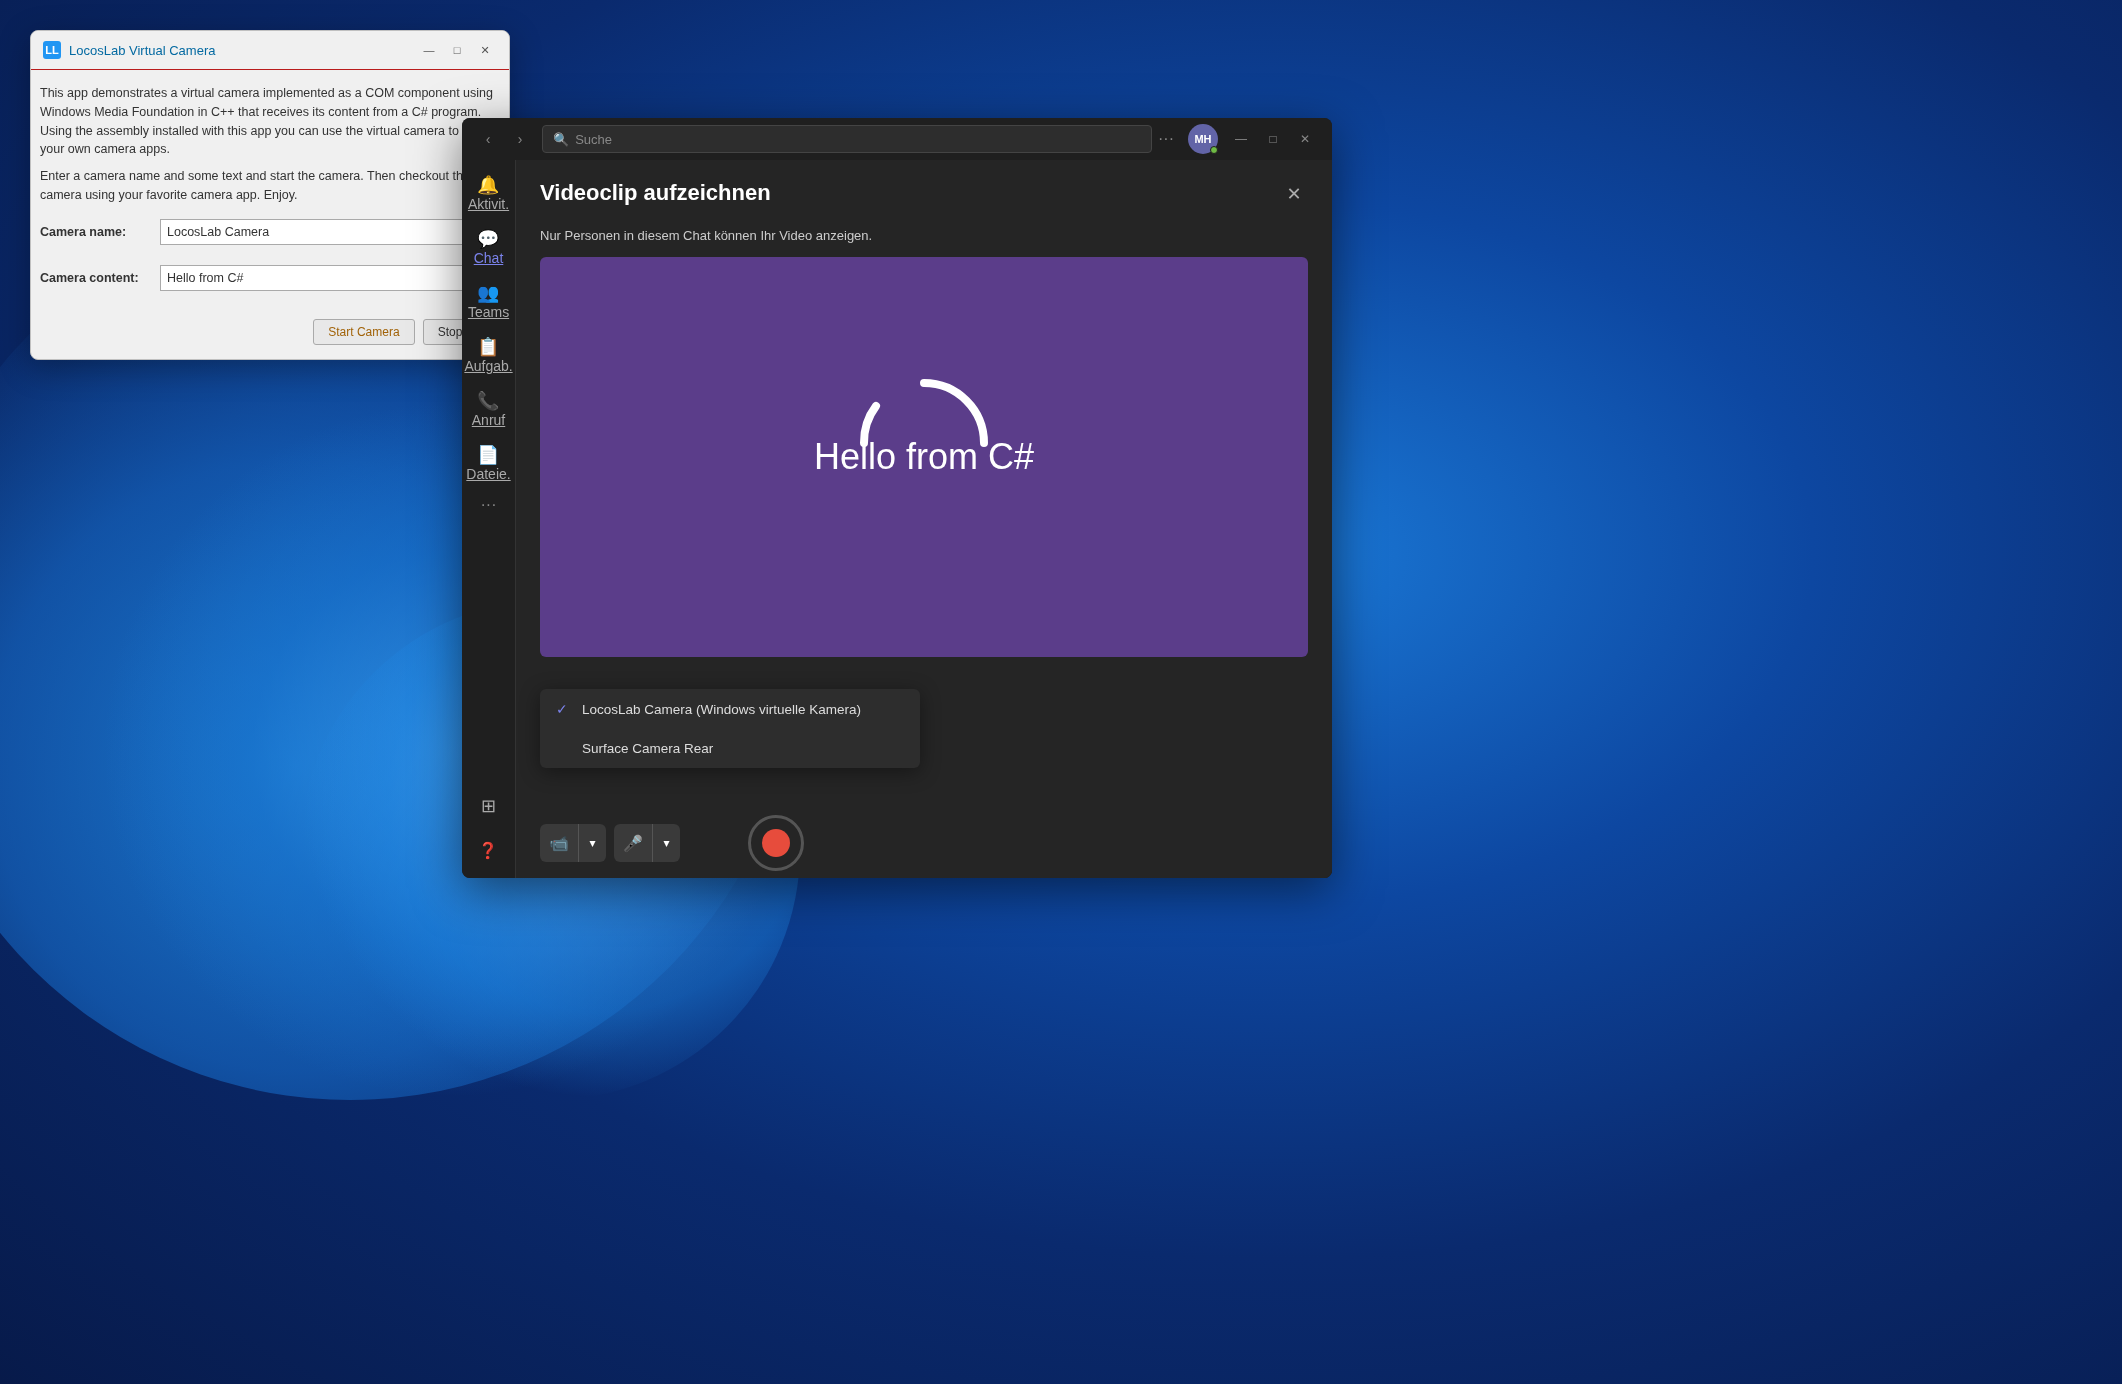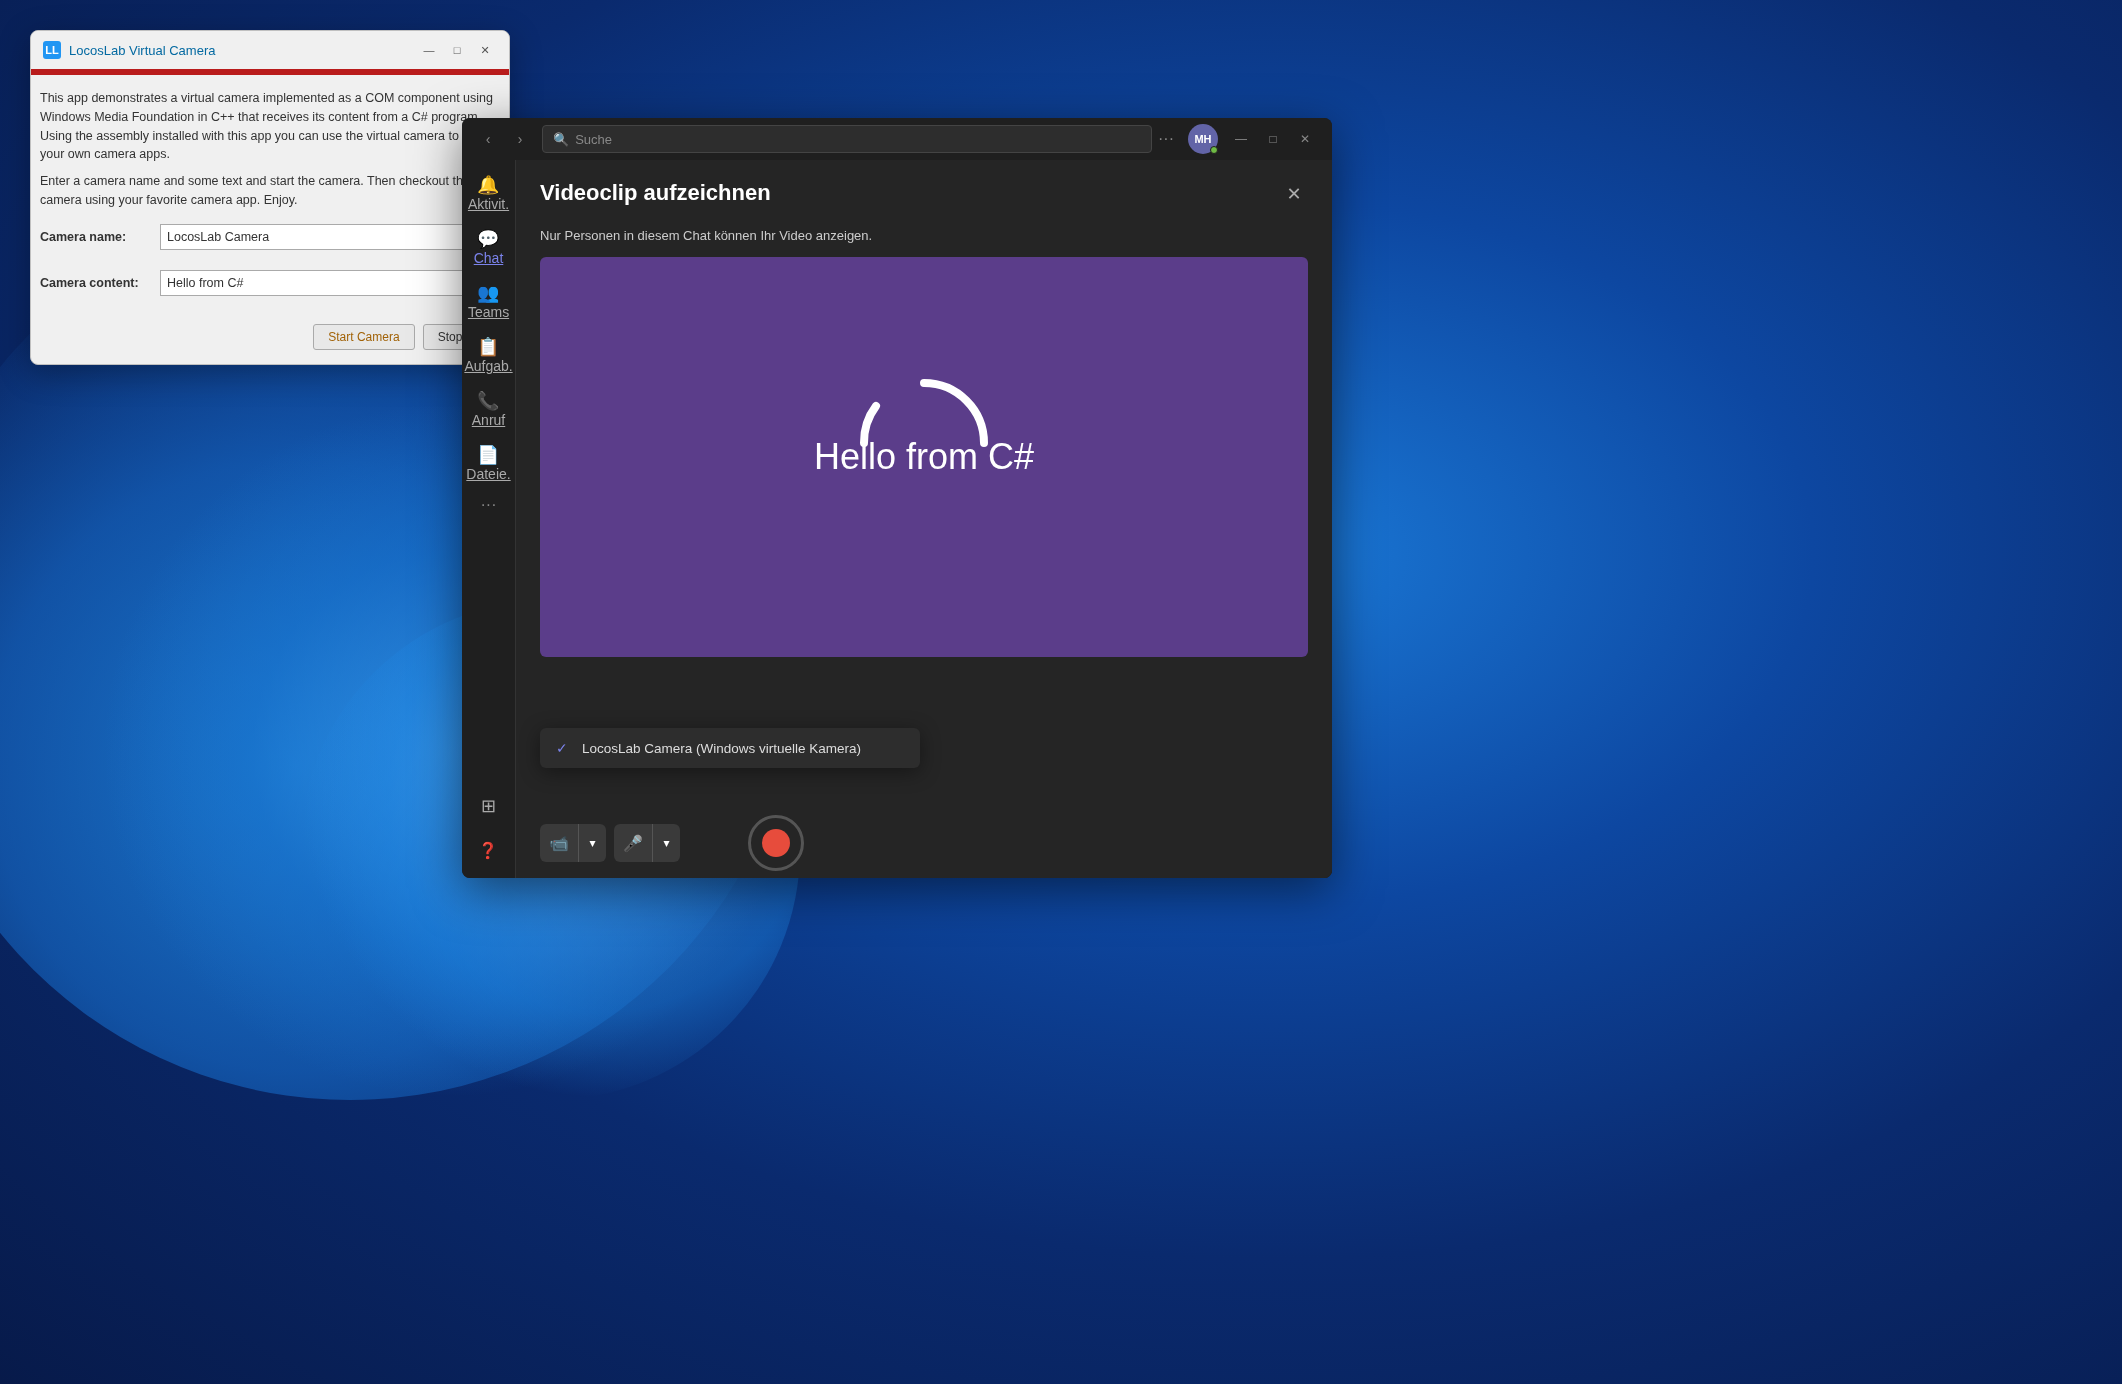--- a/index.html
+++ b/index.html
@@ -67,21 +67,21 @@
       box-shadow: 0 8px 32px rgba(0,0,0,0.3);
       overflow: hidden;
     }
 
     .window-titlebar {
       background: #f0f0f0;
       padding: 10px 12px;
       display: flex;
       align-items: center;
       gap: 8px;
-      border-bottom: 6px solid #b91c1c;
+      border-bottom: 1px solid #b91c1c;
     }
 
     .window-titlebar-icon {
       width: 18px;
       height: 18px;
       background: #2196f3;
       border-radius: 3px;
       display: flex;
       align-items: center;
       justify-content: center;
@@ -721,20 +721,24 @@
               <path d="M 10 70 A 60 60 0 0 1 22 33" stroke="white" stroke-width="8" stroke-linecap="round" fill="none"></path>
             </svg>
           </div>
           <span class="camera-preview-text">Hello from C#</span>
         </div>
 
         <div class="camera-dropdown">
           <div class="camera-option">
             <span class="camera-check">✓</span>
             <span>LocosLab Camera (Windows virtuelle Kamera)</span>
+          </div>
+          <div class="camera-option">
+            <span class="camera-check"></span>
+            <span>Surface Camera Rear</span>
           </div>
         </div>
 
         <div class="video-controls">
           <div class="ctrl-group">
             <button class="ctrl-btn left">
               <span>📹</span>
             </button>
             <button class="ctrl-btn right">
               <span>▾</span>

